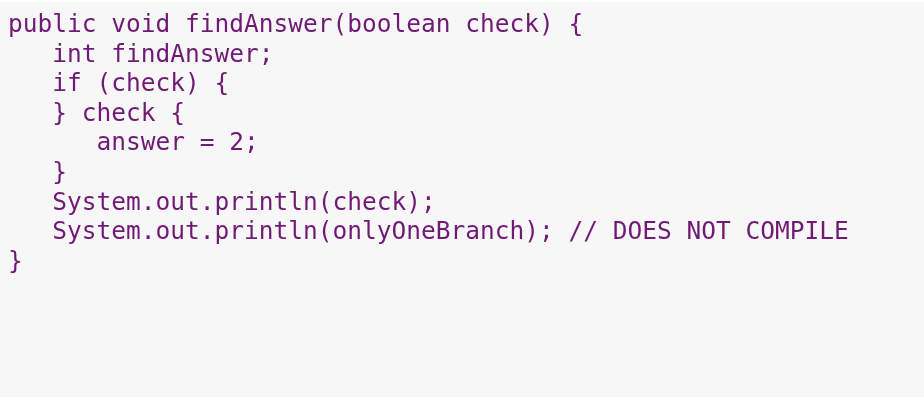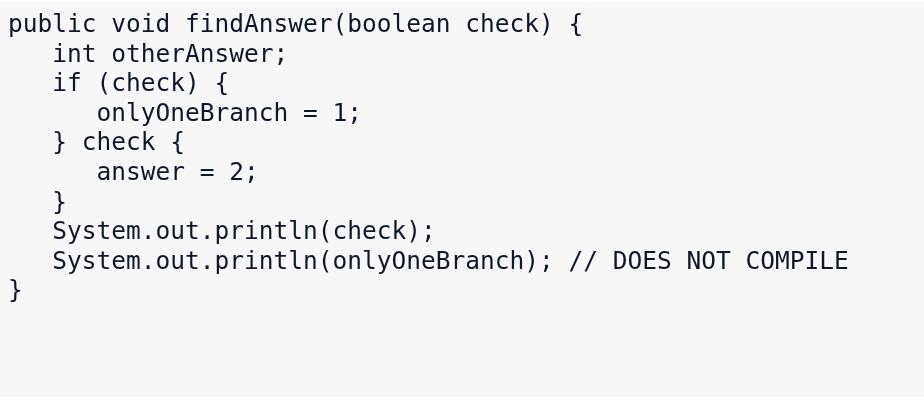--- a/index.html
+++ b/index.html
@@ -21,31 +21,30 @@
     height: 395px;
     background: #f7f7f7;
     box-sizing: border-box;
     padding: 7px 8px 0 8px;
   }
   .code-line {
     white-space: pre;
     font-family: "DejaVu Sans Mono", "Liberation Mono", monospace;
     font-size: 24.5px;
     line-height: 29.6px;
-    color: #0f172a;
+    color: #701a75;
     letter-spacing: 0;
   }
 </style>
 </head>
 <body>
 
 <div class="code-block">
   <div class="code-line">public void findAnswer(boolean check) {</div>
-  <div class="code-line">   int otherAnswer;</div>
+  <div class="code-line">   int findAnswer;</div>
   <div class="code-line">   if (check) {</div>
-  <div class="code-line">      onlyOneBranch = 1;</div>
   <div class="code-line">   } check {</div>
   <div class="code-line">      answer = 2;</div>
   <div class="code-line">   }</div>
   <div class="code-line">   System.out.println(check);</div>
   <div class="code-line">   System.out.println(onlyOneBranch); // DOES NOT COMPILE</div>
   <div class="code-line">}</div>
 </div>
 
 </body></html>

